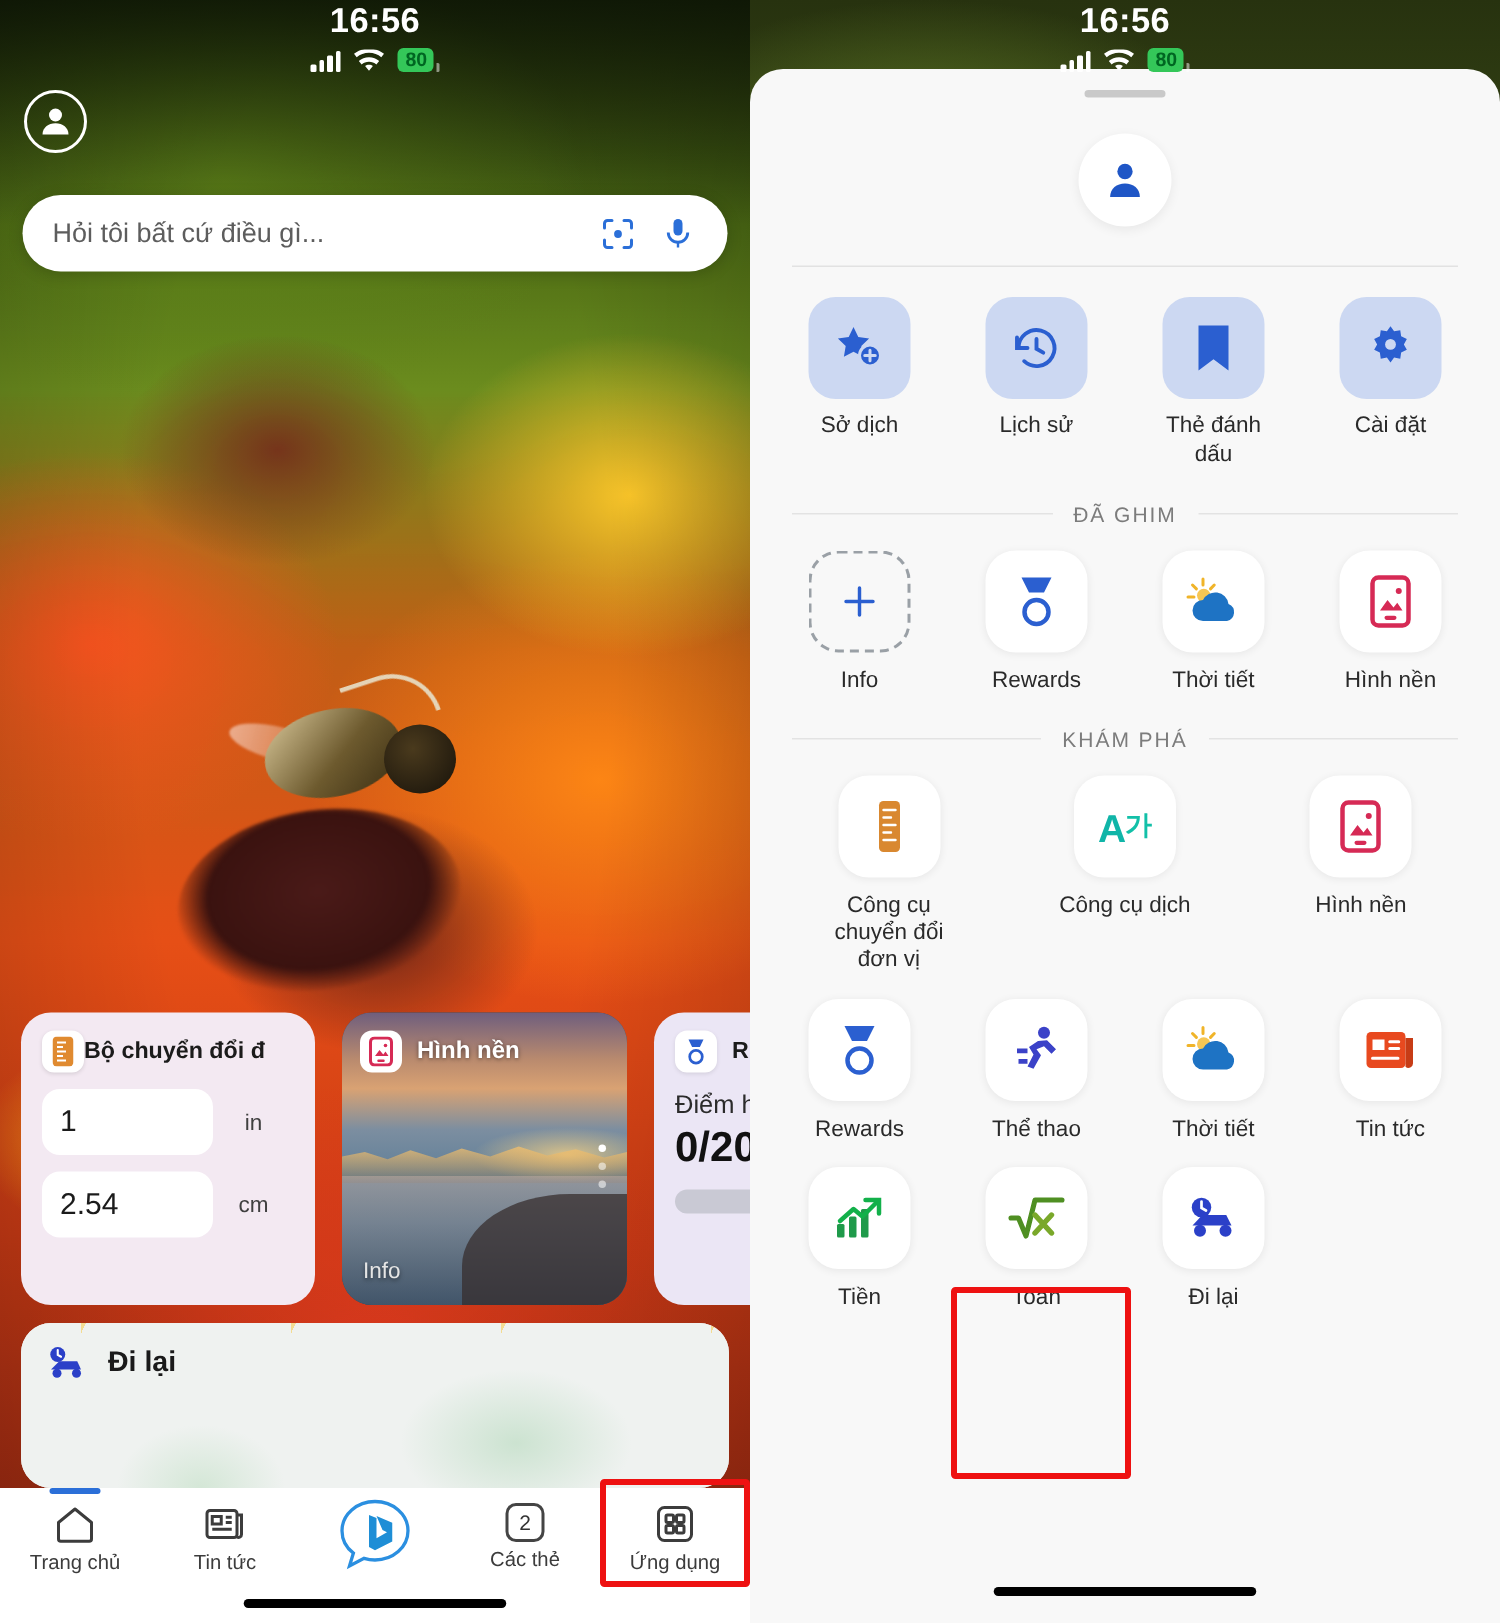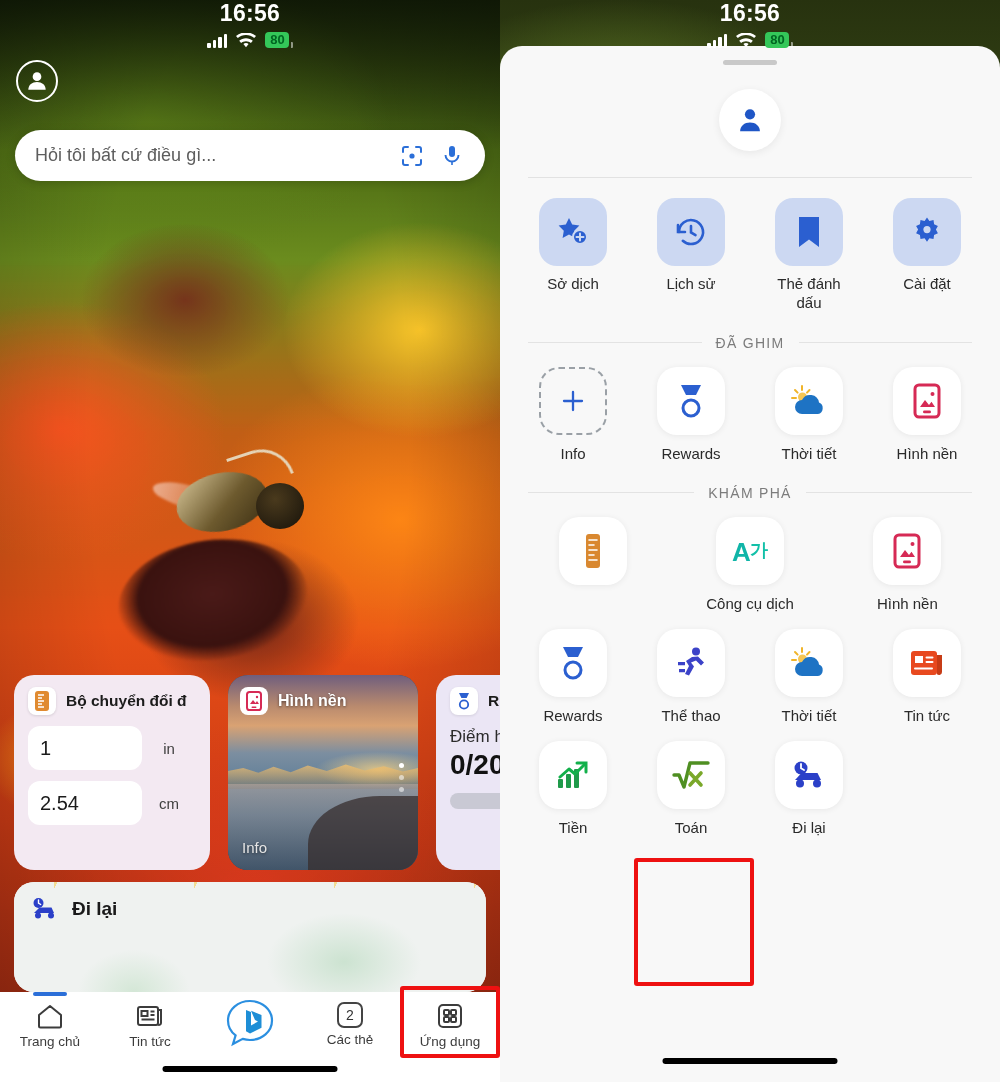--- a/index.html
+++ b/index.html
@@ -57,21 +57,21 @@
 
   .searchbar{ position:absolute; left:15px; top:130px; width:470px; height:51px; background:#fff; border-radius:26px;
     display:flex; align-items:center; padding:0 20px; z-index:9; box-shadow:0 2px 10px rgba(0,0,0,.18); }
   .searchbar .ph{ flex:1; color:#5d5d5d; font-size:18px; }
   .searchbar .ic{ width:26px; height:26px; margin-left:14px; display:flex; align-items:center; justify-content:center; }
 
   
   .cards{ position:absolute; left:0; right:0; top:675px; height:195px; display:flex; gap:18px; padding-left:14px; z-index:8; }
   .card{ border-radius:20px; flex:0 0 auto; overflow:hidden; position:relative; }
   .card-conv{ width:196px; background:#f3e9f2; padding:12px 14px; }
-  .conv-head{ display:flex; align-items:center; gap:10px; }
+  .conv-head{ display:flex; align-items:center; }
   .conv-ic{ width:28px; height:28px; border-radius:8px; background:#fff; display:flex; align-items:center; justify-content:center; box-shadow:0 1px 3px rgba(0,0,0,.12);}
   .conv-title{ font-size:15.5px; font-weight:700; color:#1b1b1b; white-space:nowrap; }
   .conv-row{ display:flex; align-items:center; margin-top:11px; }
   .conv-val{ flex:1; background:#fff; border-radius:12px; height:44px; display:flex; align-items:center; padding:0 12px;
     font-size:20px; color:#1b1b1b; }
   .conv-unit{ width:54px; text-align:center; font-size:15px; color:#404040; }
 
   .card-wall{ width:190px; background:#3a4a5a; }
   .wall-img{ position:absolute; inset:0;
      background:
@@ -461,20 +461,21 @@
       <div class="grid-row">
         <div class="app">
           <div class="tile">
             <svg width="20" height="36" viewBox="0 0 20 36">
                 <rect x="3" y="1" width="14" height="34" rx="3" fill="#d98830"></rect>
               <g stroke="#fff" stroke-width="1.6" stroke-linecap="round">
                   <path d="M6 7h8M6 12h5M6 17h8M6 22h5M6 27h8"></path>
                 </g>
               </svg>
           </div>
+          <div class="lbl">Công cụ chuyển đổi đơn vị</div>
         </div>
         <div class="app">
           <div class="tile">
             <svg width="38" height="34" viewBox="0 0 38 34">
               <text x="1" y="27" font-family="Liberation Sans, sans-serif" font-size="26" font-weight="700" fill="#10b5a8">A</text>
               <text x="19" y="22" font-family="Liberation Sans, sans-serif" font-size="18" font-weight="700" fill="#12c0a8">가</text>
               </svg>
           </div>
           <div class="lbl">Công cụ dịch</div>
         </div>

